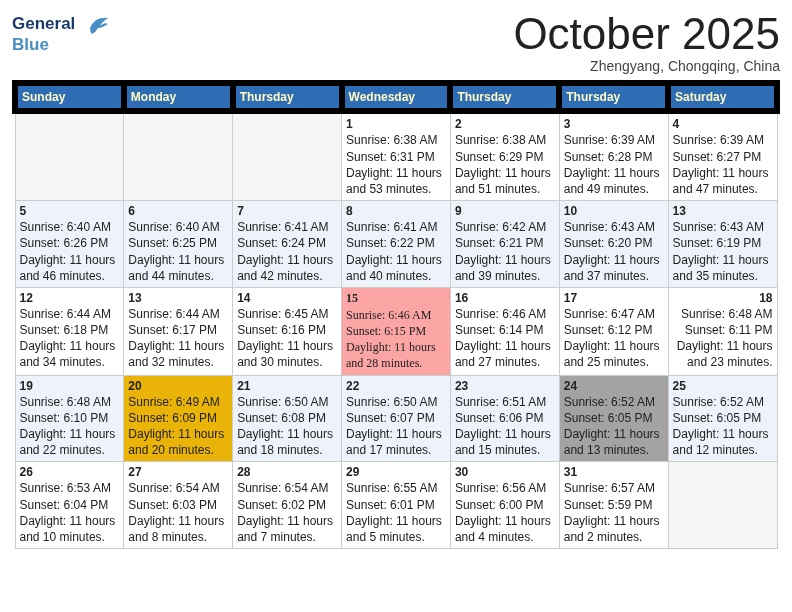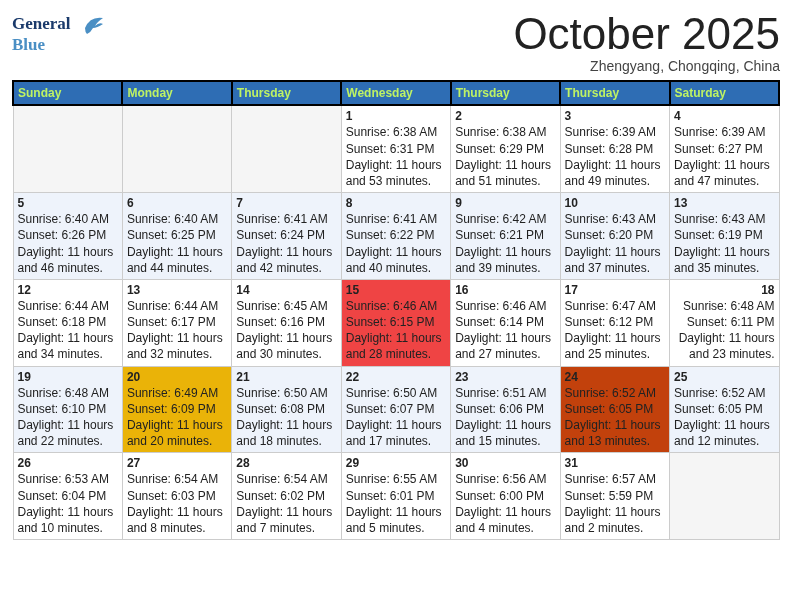--- a/index.html
+++ b/index.html
@@ -37,25 +37,25 @@
     .location {
       font-size: 14px;
       color: #444;
     }
     .calendar {
       width: 100%;
       border-collapse: collapse;
     }
     .calendar th {
       background: #2e6db4;
-      color: #bef264;
+      color: #fef9c3;
       font-size: 12px;
       font-weight: bold;
       padding: 4px 4px;
-      border: 2px solid #000000;
+      border: 6px solid #000000;
       text-align: left;
     }
     .calendar td {
       border: 1px solid #ccc;
       vertical-align: top;
       padding: 3px 4px;
       width: calc(100% / 7);
       font-size: 9.5px;
       color: #222;
       background: #fff;
@@ -79,21 +79,21 @@
     .calendar tr:nth-child(odd) td:not(.empty) {
     }
   </style>
 </head>
 <body>
 
 <div class="container">
   <div class="header">
     <div class="logo">
       <div>
-        <div style="display:flex;align-items:flex-end;font-family:Liberation Serif, serif;">
+        <div style="display:flex;align-items:flex-end;">
           <div>
             <div style="font-size:17px;font-weight:bold;color:#1a3a6b;line-height:1.1;">General
               <svg width="26" height="22" viewBox="0 0 26 22" style="vertical-align:middle;margin-left:2px;">
                 <path d="M8 14 Q13 2 26 4 Q20 8 18 12 Q22 8 26 10 Q20 14 16 14 Q14 18 10 20 Q8 18 8 14Z" fill="#4a8fc4"></path>
               </svg>
             </div>
             <div style="font-size:17px;font-weight:bold;color:#4a8fc4;line-height:1.1;">Blue</div>
           </div>
         </div>
       </div>
@@ -174,21 +174,21 @@
             <div class="day-info">Sunrise: 6:44 AM<br>Sunset: 6:18 PM<br>Daylight: 11 hours and 34 minutes.</div>
           </td>
           <td style="background: rgb(255, 255, 255);">
             <span class="day-num">13</span>
             <div class="day-info">Sunrise: 6:44 AM<br>Sunset: 6:17 PM<br>Daylight: 11 hours and 32 minutes.</div>
           </td>
           <td style="background: rgb(255, 255, 255);">
             <span class="day-num">14</span>
             <div class="day-info">Sunrise: 6:45 AM<br>Sunset: 6:16 PM<br>Daylight: 11 hours and 30 minutes.</div>
           </td>
-          <td style="background: #ef4444;">
+          <td style="background: #fca5a5; font-family: Liberation Serif, serif;">
             <span class="day-num">15</span>
             <div class="day-info">Sunrise: 6:46 AM<br>Sunset: 6:15 PM<br>Daylight: 11 hours and 28 minutes.</div>
           </td>
           <td style="background: rgb(255, 255, 255);">
             <span class="day-num">16</span>
             <div class="day-info">Sunrise: 6:46 AM<br>Sunset: 6:14 PM<br>Daylight: 11 hours and 27 minutes.</div>
           </td>
           <td style="background: rgb(255, 255, 255); margin-top: 32px;">
             <span class="day-num">17</span>
             <div class="day-info">Sunrise: 6:47 AM<br>Sunset: 6:12 PM<br>Daylight: 11 hours and 25 minutes.</div>
@@ -212,21 +212,21 @@
             <div class="day-info">Sunrise: 6:50 AM<br>Sunset: 6:08 PM<br>Daylight: 11 hours and 18 minutes.</div>
           </td>
           <td style="background: rgb(238, 243, 251);">
             <span class="day-num">22</span>
             <div class="day-info">Sunrise: 6:50 AM<br>Sunset: 6:07 PM<br>Daylight: 11 hours and 17 minutes.</div>
           </td>
           <td style="background: rgb(238, 243, 251);">
             <span class="day-num">23</span>
             <div class="day-info">Sunrise: 6:51 AM<br>Sunset: 6:06 PM<br>Daylight: 11 hours and 15 minutes.</div>
           </td>
-          <td style="background: #c2410c;">
+          <td style="background: #a3a3a3;">
             <span class="day-num">24</span>
             <div class="day-info">Sunrise: 6:52 AM<br>Sunset: 6:05 PM<br>Daylight: 11 hours and 13 minutes.</div>
           </td>
           <td style="background: rgb(238, 243, 251);">
             <span class="day-num">25</span>
             <div class="day-info">Sunrise: 6:52 AM<br>Sunset: 6:05 PM<br>Daylight: 11 hours and 12 minutes.</div>
           </td>
         </tr>
         <tr>
           <td style="background: rgb(255, 255, 255);">

